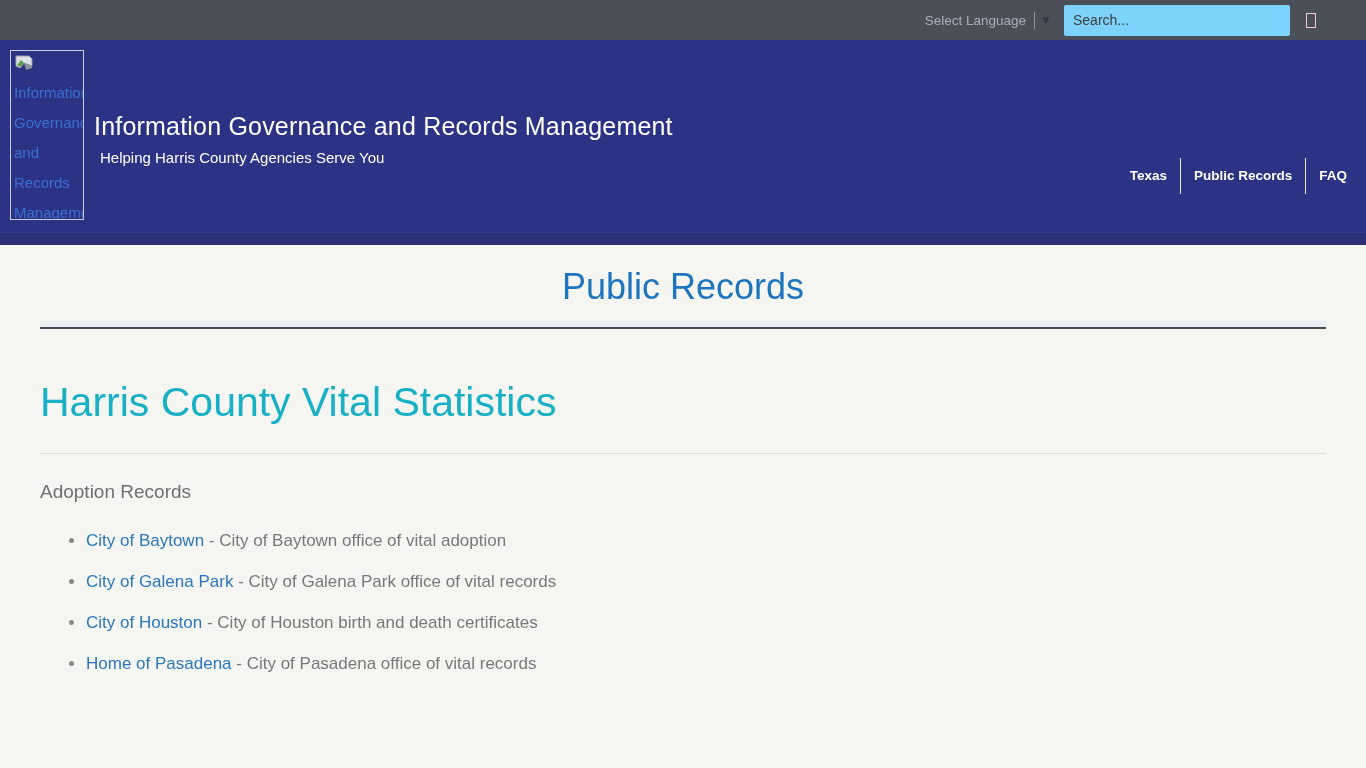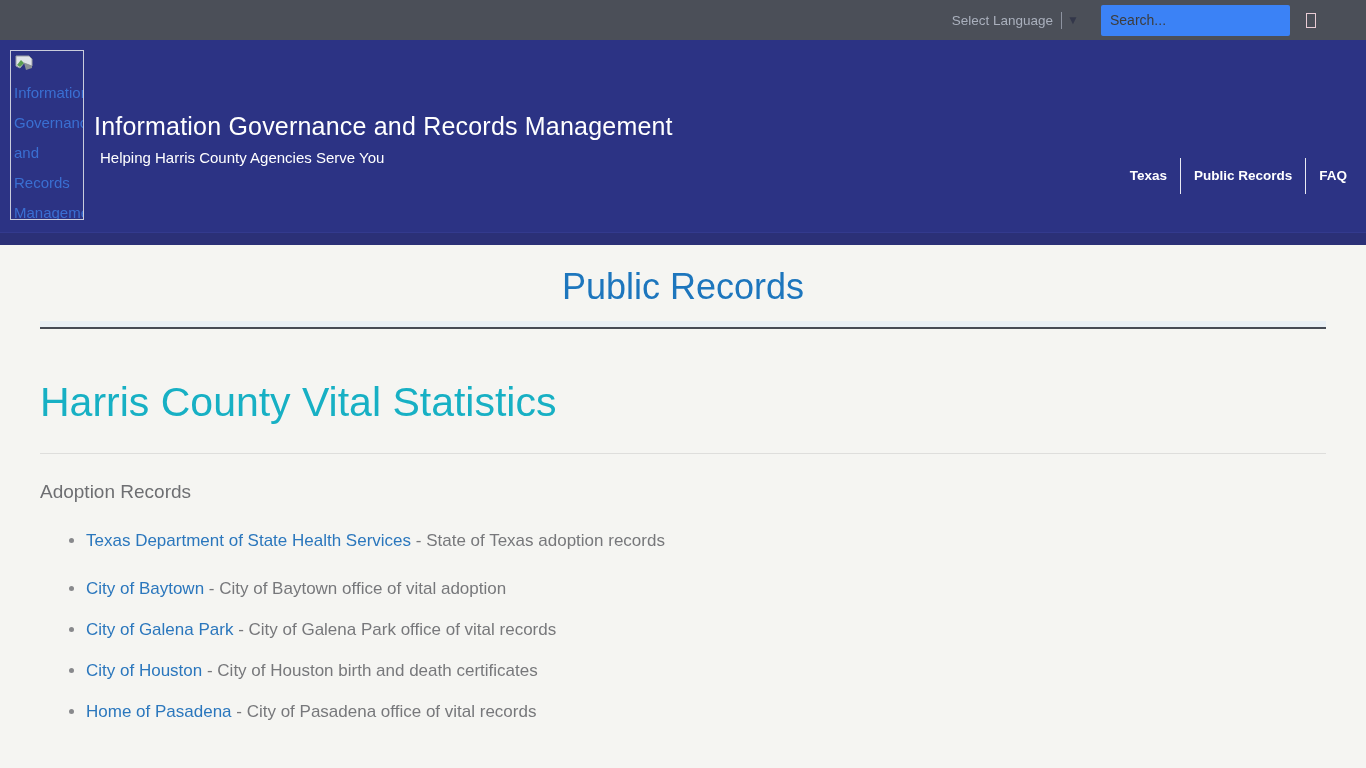--- a/index.html
+++ b/index.html
@@ -14,41 +14,41 @@
     height: 40px;
     background: #4b4f58;
     display: flex;
     align-items: center;
     justify-content: flex-end;
   }
   .lang-widget {
     display: flex;
     align-items: center;
     cursor: pointer;
-    margin-right: 22px;
+    margin-right: 12px;
   }
   .lang-label {
     color: #aab0bd;
     font-size: 13.5px;
   }
   .lang-divider {
     width: 1px;
     height: 17px;
     background: #8d93a0;
     margin: 0 5px 0 8px;
   }
   .chevron {
     color: #33374a;
     font-size: 12px;
     line-height: 1;
   }
   .search-box {
-    width: 189px;
+    width: 226px;
     height: 31px;
-    background: #3b82f6;
+    background: #7dd3fc;
     border-radius: 2px;
     display: flex;
     align-items: center;
     padding: 0 9px;
   }
   .search-box input {
     border: none;
     outline: none;
     width: 100%;
     font-family: "Liberation Sans", sans-serif;
@@ -228,23 +228,20 @@
 <div class="main">
 
   <h1 class="page-title">Public Records</h1>
   <hr class="title-rule">
 
   <h2 class="section-title">Harris County Vital Statistics</h2>
   <hr class="section-rule">
 
   <p class="group-heading">Adoption Records</p>
 
-  <ul class="records-list">
-    <li><a class="record-link">Texas Department of State Health Services</a><span class="record-desc"> - State of Texas adoption records</span></li>
-  </ul>
 
 
   <ul class="records-list">
     <li><a class="record-link">City of Baytown</a><span class="record-desc"> - City of Baytown office of vital adoption</span></li>
     <li><a class="record-link">City of Galena Park</a><span class="record-desc"> - City of Galena Park office of vital records</span></li>
     <li><a class="record-link">City of Houston</a><span class="record-desc"> - City of Houston birth and death certificates</span></li>
     <li><a class="record-link">Home of Pasadena</a><span class="record-desc"> - City of Pasadena office of vital records</span></li>
   </ul>
 
 </div>

